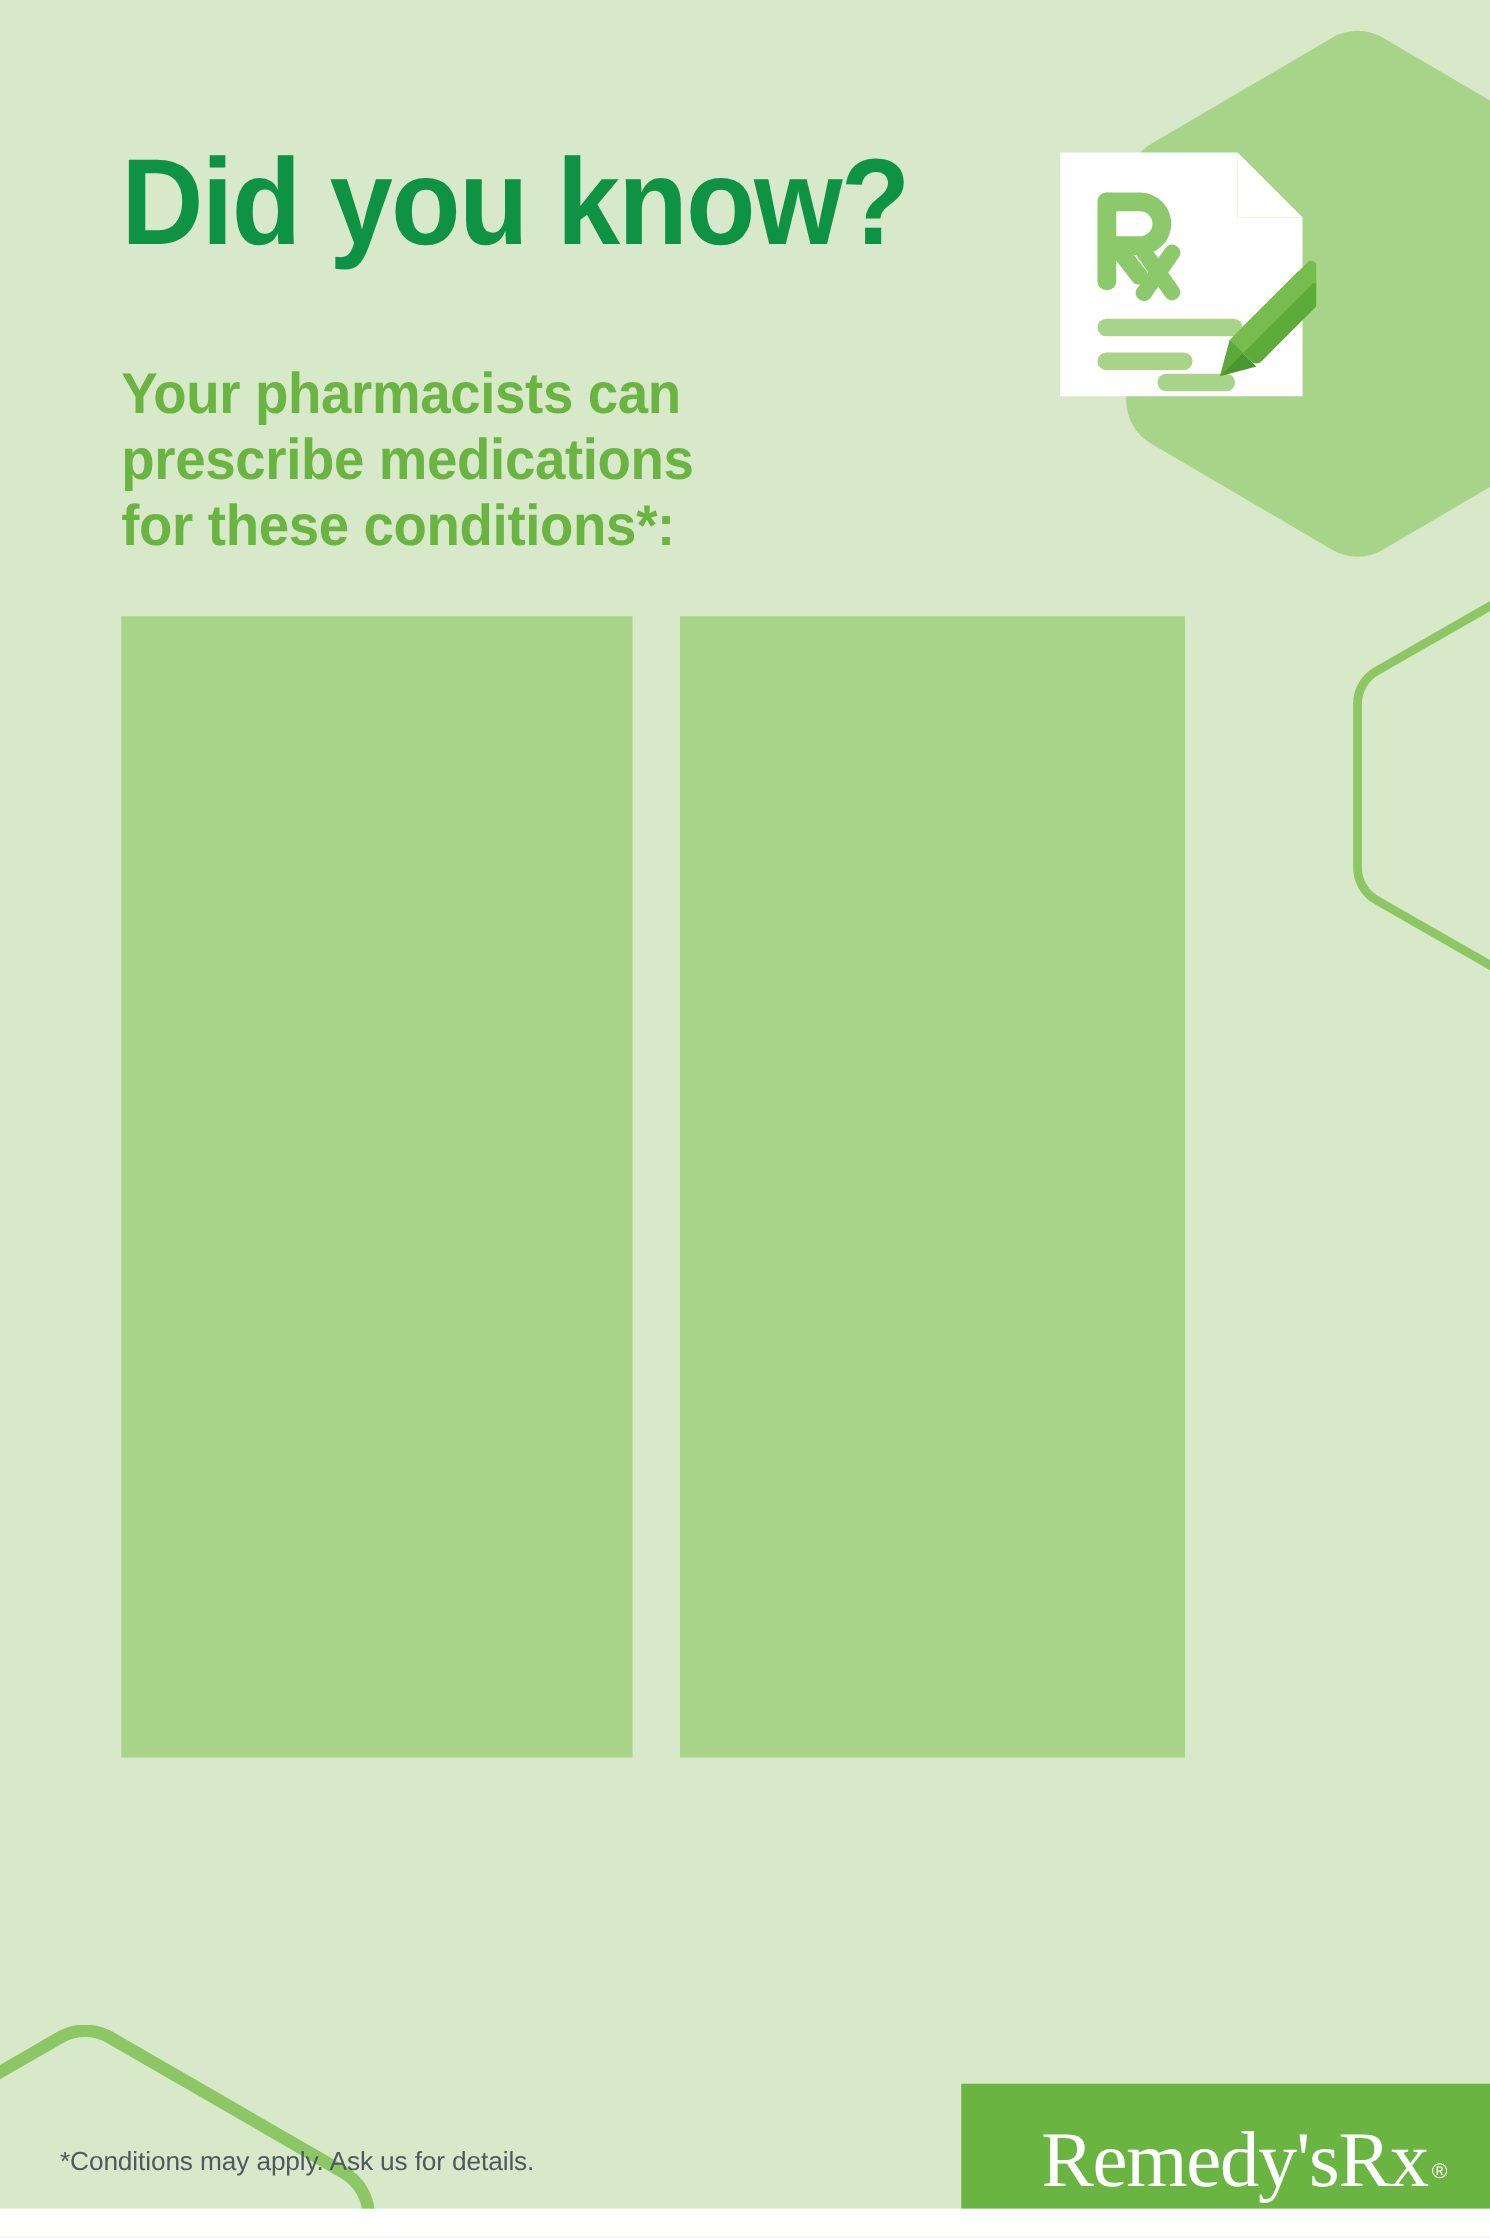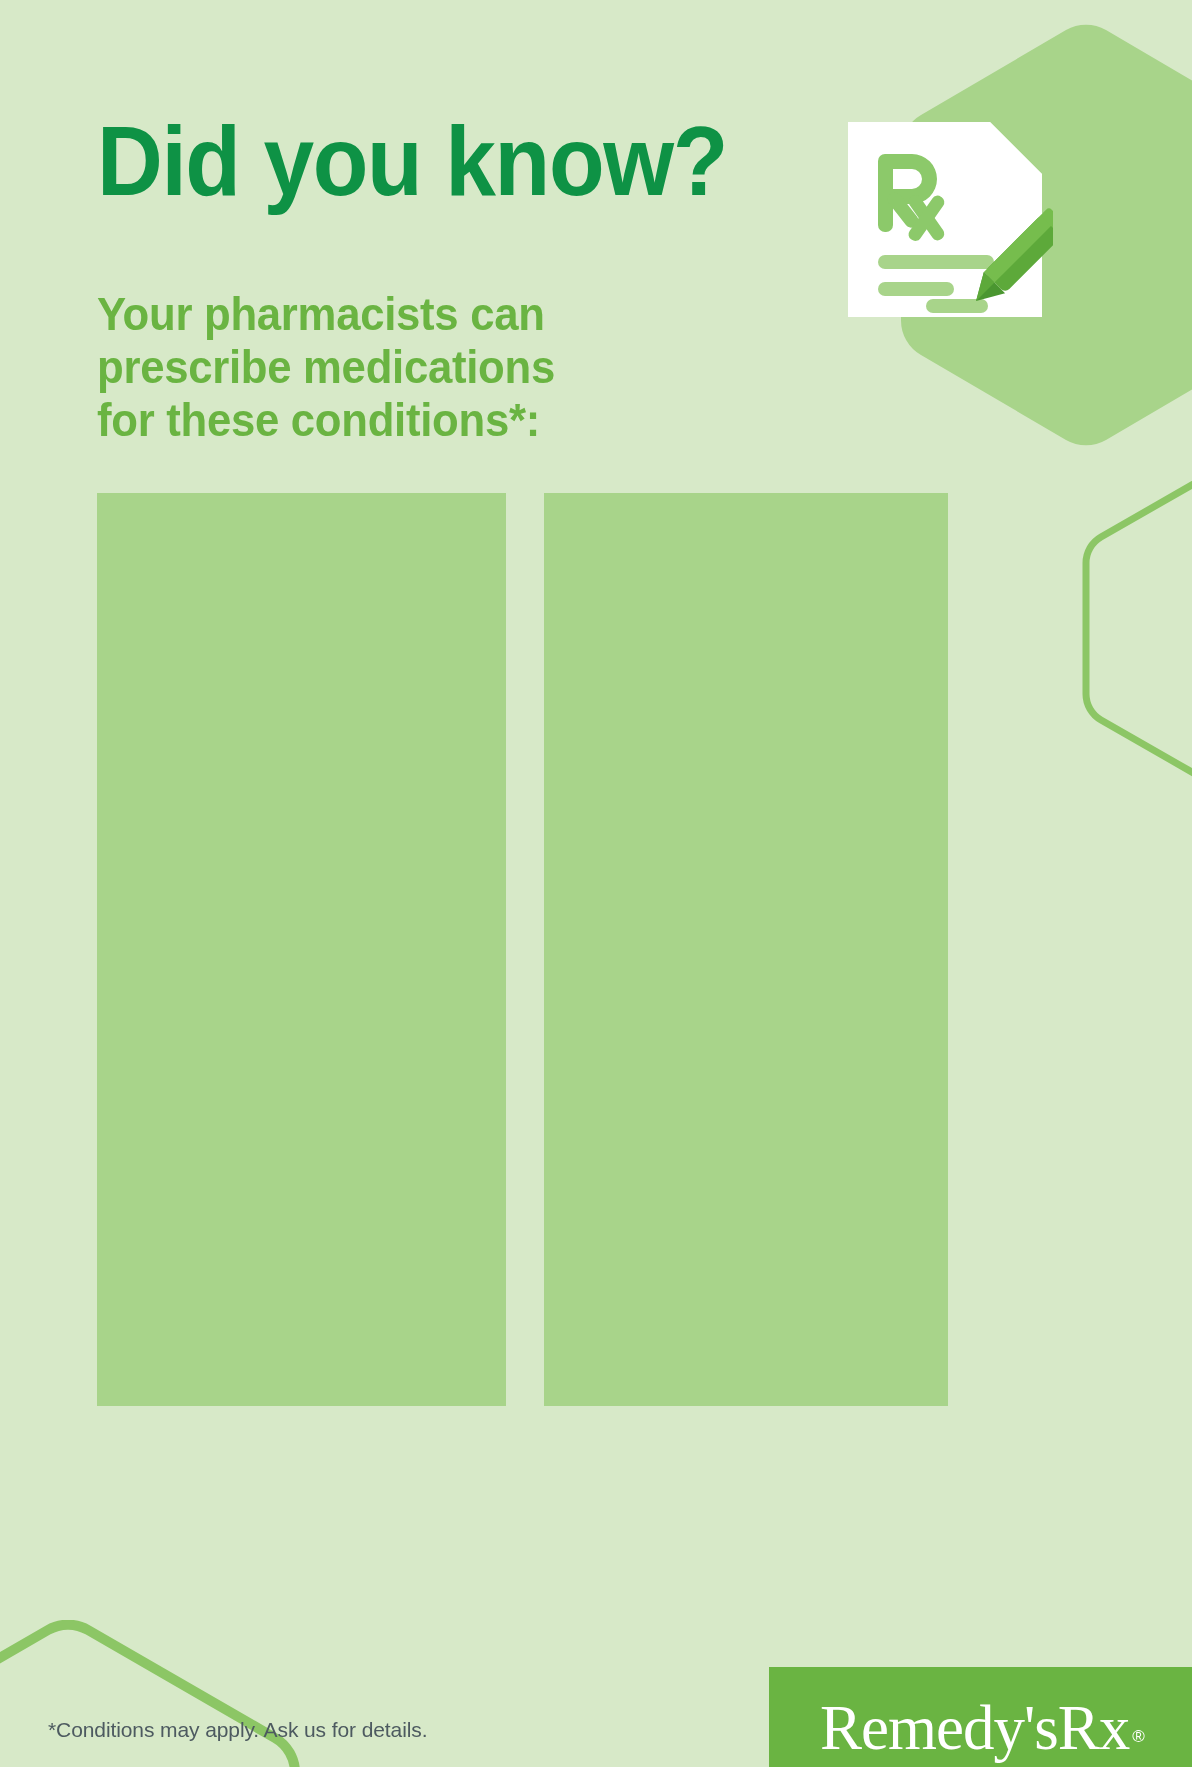--- a/index.html
+++ b/index.html
@@ -100,21 +100,21 @@
   }
   #logo-wordmark {
     position: absolute;
     left: 0;
     top: 0;
     width: 100%;
     height: 100%;
     display: flex;
     align-items: center;
     justify-content: flex-start;
-    padding-left: 51px;
+    padding-left: 64px;
     box-sizing: border-box;
     font-family: "Liberation Serif", serif;
     font-size: 63px;
     color: #ffffff;
     letter-spacing: -1px;
     white-space: nowrap;
   }
   #logo-reg {
     font-size: 17px;
     vertical-align: super;

